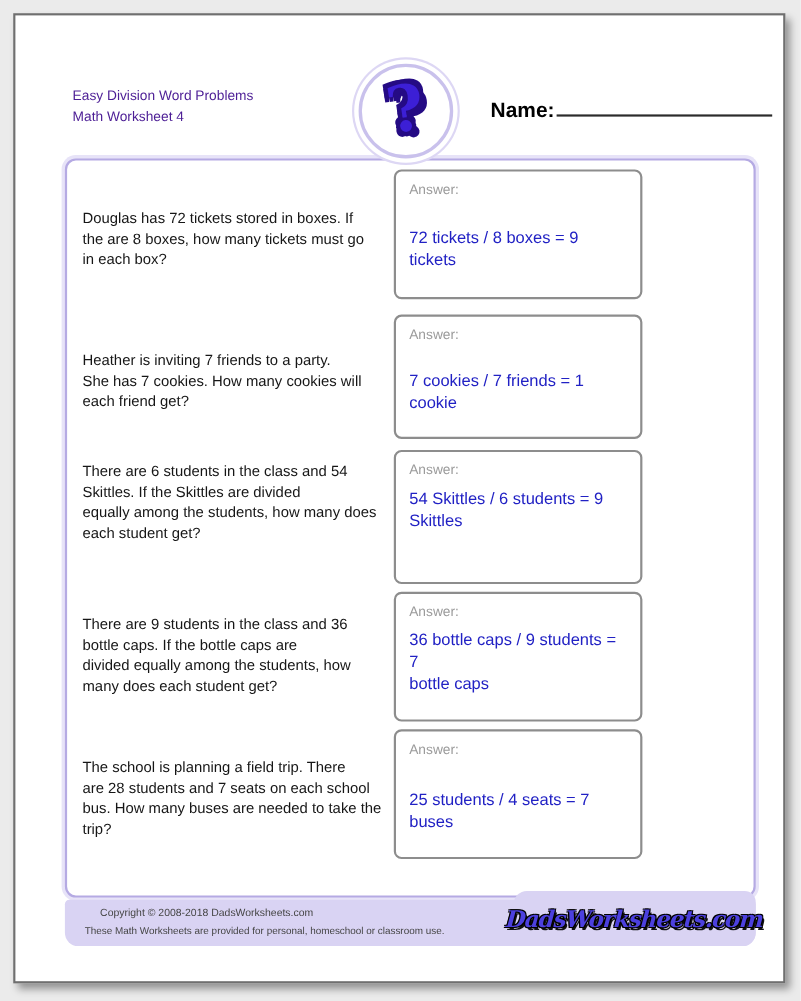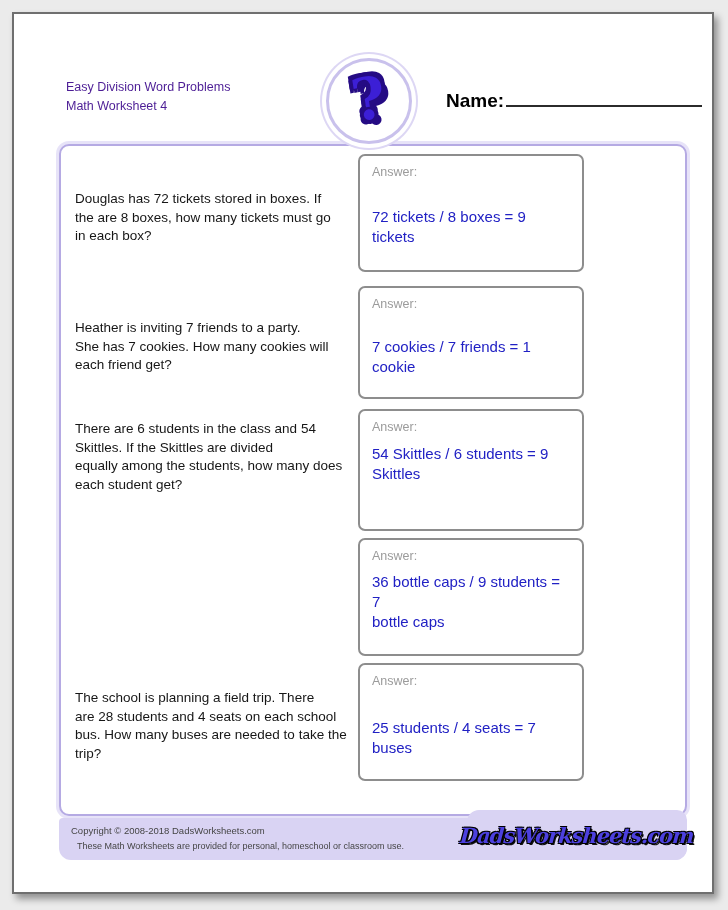--- a/index.html
+++ b/index.html
@@ -98,21 +98,21 @@
   .row:nth-of-type(4) .answer-text { top:32px; }
   .row:nth-of-type(5) .answer-text { top:53px; }
 
   
   .footer-bar {
     position:absolute; left:45px; top:804px;
     width:628px; height:42px;
     background:#d9d3f3;
     border-radius:4px 4px 12px 12px;
   }
-  .copyright { position:absolute; left:12px; top:7px;  font-size:9.5px; color:#454545; }
+  .copyright { position:absolute; left:32px; top:7px;  font-size:9.5px; color:#454545; }
   .license   { position:absolute; left:18px; top:23px; font-size:9px;   color:#454545; }
   .brand-tab {
     position:absolute; right:0; bottom:0;
     height:50px; width:220px;
     background:#d9d3f3;
     border-radius:12px 10px 12px 4px;
     display:flex; align-items:center; justify-content:center;
   }
   .brand-text {
     font-family:"DejaVu Serif", serif;
@@ -173,30 +173,34 @@
 equally among the students, how many does
 each student get?</div>
       <div class="answer-box">
         <div class="answer-label">Answer:</div>
         <div class="answer-text">54 Skittles / 6 students = 9
 Skittles</div>
       </div>
     </div>
 
     <div class="row">
+      <div class="question">There are 9 students in the class and 36
+bottle caps. If the bottle caps are
+divided equally among the students, how
+many does each student get?</div>
       <div class="answer-box">
         <div class="answer-label">Answer:</div>
         <div class="answer-text">36 bottle caps / 9 students = 7
 bottle caps</div>
       </div>
     </div>
 
     <div class="row">
       <div class="question">The school is planning a field trip. There
-are 28 students and 4 seats on each school
+are 28 students and 7 seats on each school
 bus. How many buses are needed to take the
 trip?</div>
       <div class="answer-box">
         <div class="answer-label">Answer:</div>
         <div class="answer-text">25 students / 4 seats = 7 buses</div>
       </div>
     </div>
 
   </div>
 

